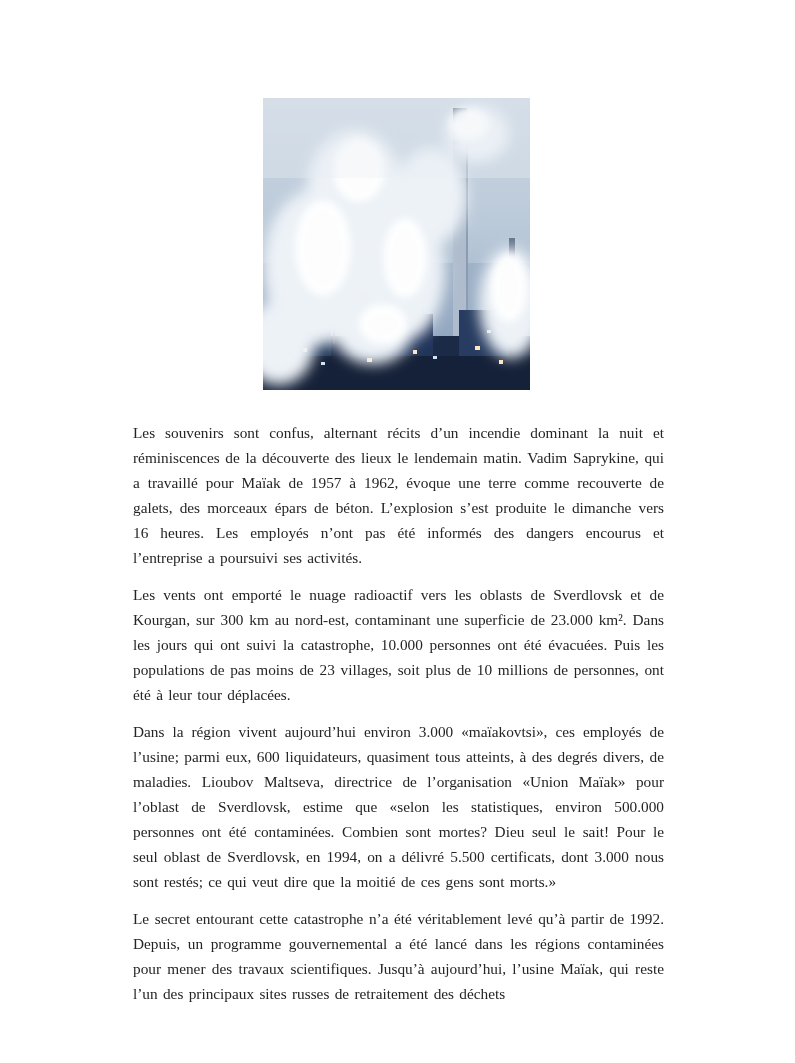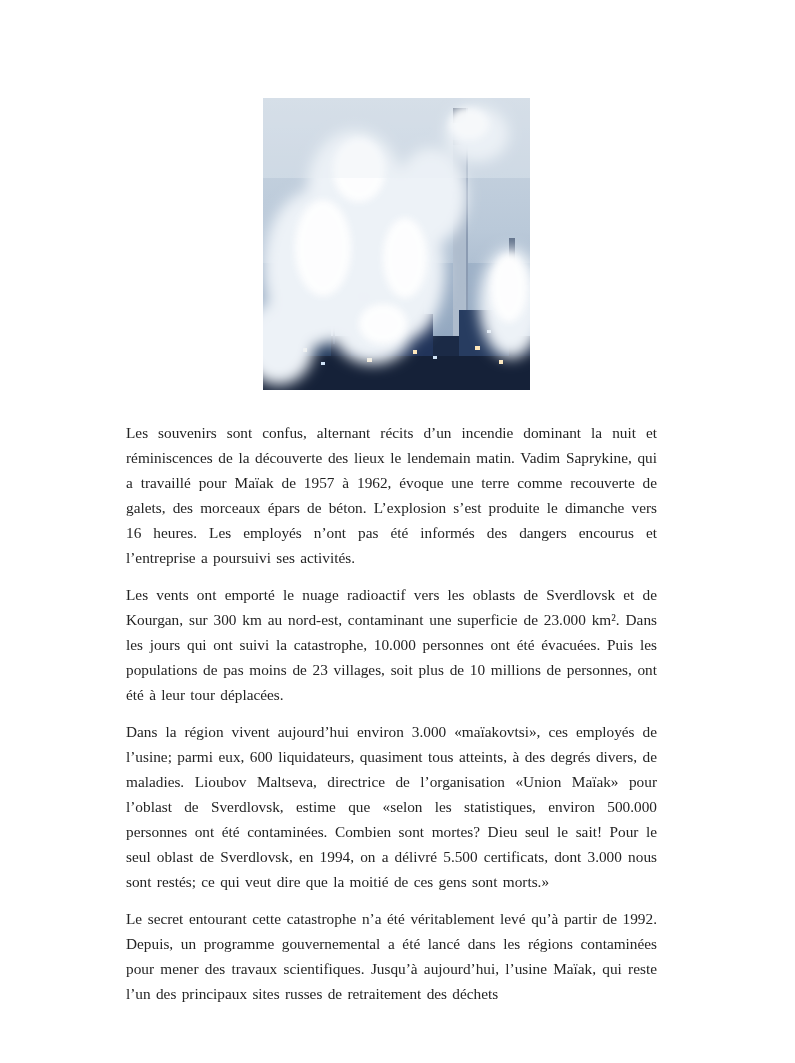--- a/index.html
+++ b/index.html
@@ -22,21 +22,21 @@
     left: 263px;
     top: 98px;
     width: 267px;
     height: 292px;
     margin: 0;
     overflow: hidden;
   }
   .photo svg { display: block; width: 100%; height: 100%; }
   .text-block {
     position: absolute;
-    left: 126px;
+    left: 133px;
     top: 420px;
     width: 531px;
   }
   .text-block p {
     margin: 0 0 12px 0;
     font-size: 15.3px;
     line-height: 25px;
     text-align: justify;
     word-spacing: 1.5px;
     color: #242424;

